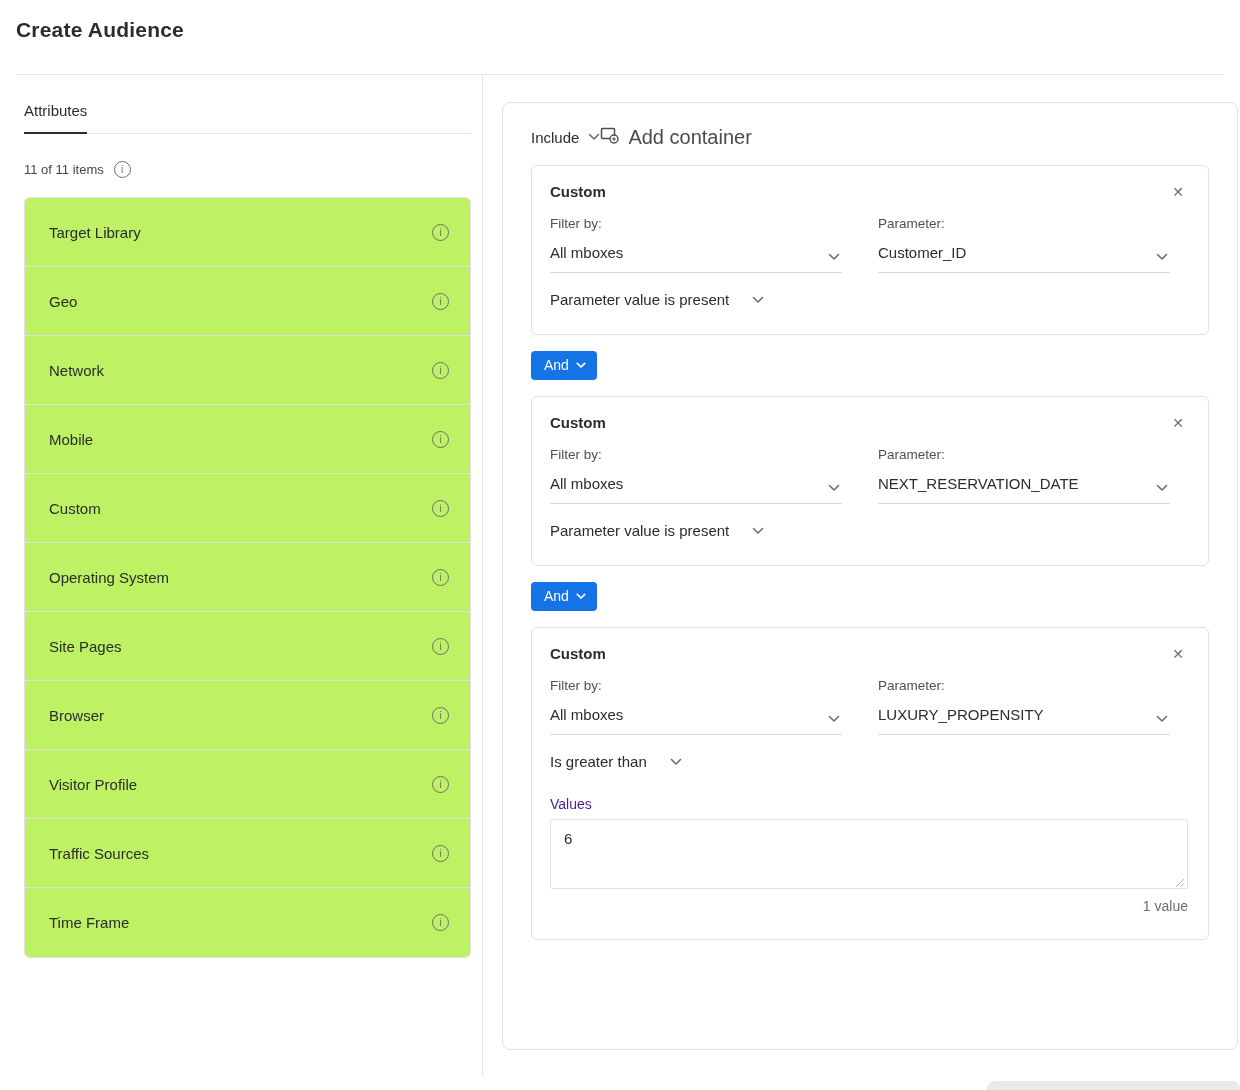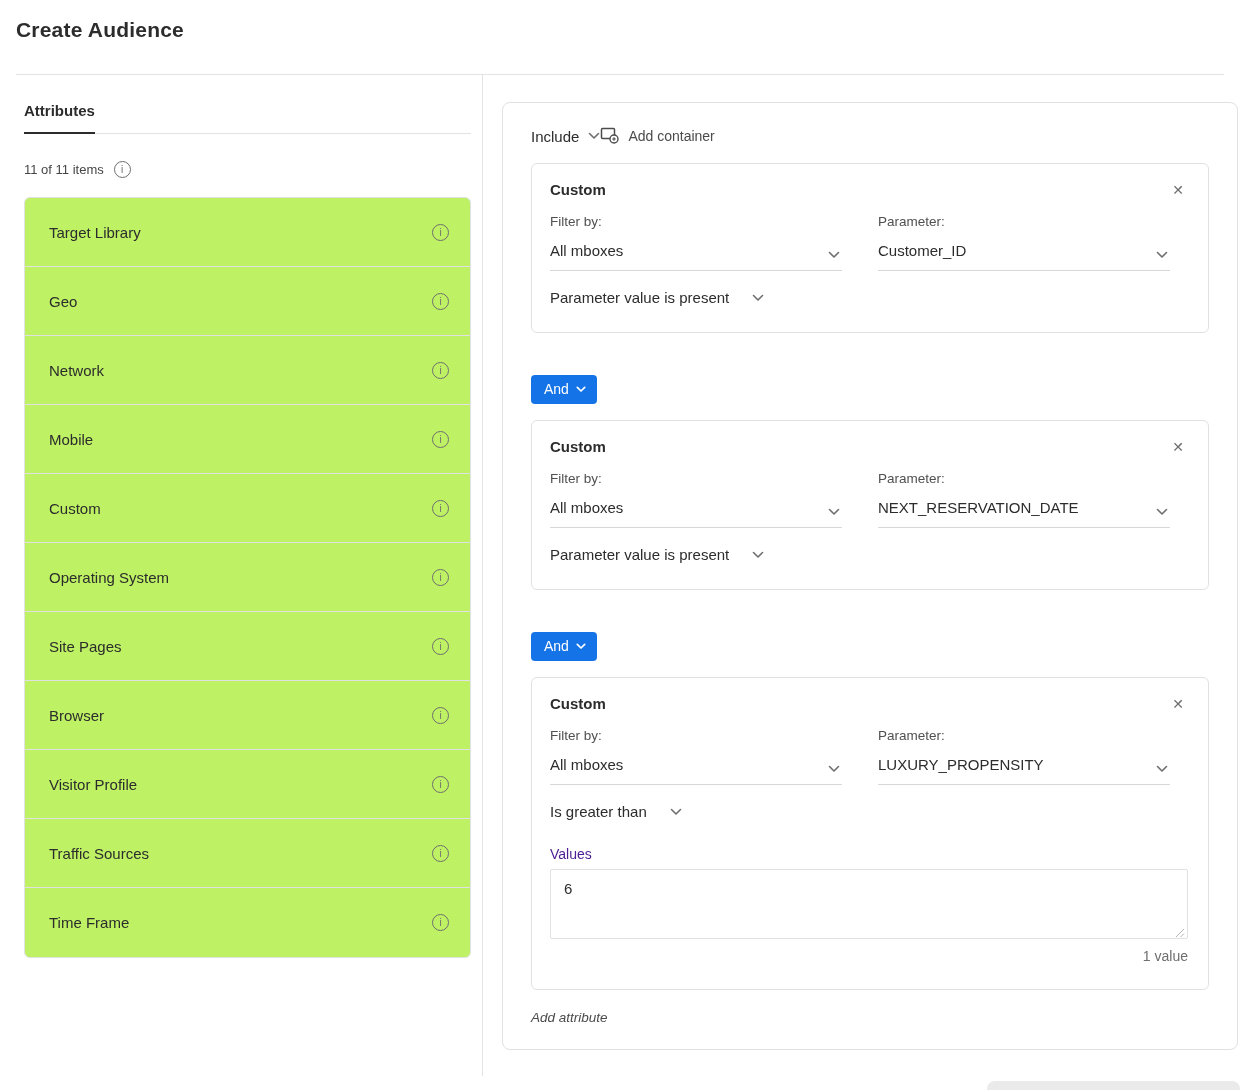--- a/index.html
+++ b/index.html
@@ -14,21 +14,21 @@
   .header { padding:18px 16px 0 16px; }
   .page-title { font-size:21px; font-weight:700; color:#2c2c2c; letter-spacing:.2px; }
   .header-divider { border-bottom:1px solid #e3e3e3; margin-top:32px; }
 
   
   .main { display:flex; align-items:stretch; height:1001px; }
   .left-panel { width:483px; min-width:483px; border-right:1px solid #e3e3e3; padding:27px 11px 0 24px; }
   .right-panel { flex:1; padding:27px 2px 0 19px; }
 
   
-  .tabs-row { border-bottom:1px solid #e3e3e3;font-weight:bold; }
+  .tabs-row { border-bottom:1px solid #e3e3e3; }
   .tab { display:inline-block; font-size:15px; color:#2c2c2c; padding-bottom:13px;
          border-bottom:2px solid #2c2c2c; margin-bottom:-1px; cursor:pointer; }
 
   .count-row { margin-top:27px; display:flex; align-items:center; gap:10px;
                font-size:13px; color:#464646; }
 
   .info-icon { width:17px; height:17px; min-width:17px; border:1px solid #6e6e6e; border-radius:50%;
                display:inline-flex; align-items:center; justify-content:center;
                font-size:10px; color:#6e6e6e; cursor:pointer; }
 
@@ -37,37 +37,37 @@
                padding:0 21px 0 24px; border-bottom:1px solid #e1e1e1; font-size:15px; color:#2c2c2c; cursor:pointer; }
   .attr-item:last-child { border-bottom:none; }
 
   
   .builder-card { border:1px solid #e1e1e1; border-radius:8px; padding:22px 28px 16px 28px; min-height:948px; }
 
   .include-row { display:flex; align-items:center; margin-bottom:16px; }
   .dropdown-inline { display:inline-flex; align-items:center; gap:9px; font-size:15px; color:#2c2c2c; cursor:pointer; }
   .chev { display:inline-flex; }
 
-  .add-container-btn { display:inline-flex; align-items:center; gap:9px; font-size:14px; color:#4b4b4b; cursor:pointer; }
+  .add-container-btn { display:inline-flex; align-items:center; gap:9px; font-size:20px; color:#4b4b4b; cursor:pointer; }
 
   .cond-card { border:1px solid #e1e1e1; border-radius:6px; padding:17px 20px 25px 18px; background:#fff; }
   .cond-head { display:flex; justify-content:space-between; align-items:flex-start; }
   .cond-title { font-size:15px; font-weight:700; color:#2c2c2c; }
   .close-btn { color:#6e6e6e; font-size:14px; line-height:1; padding:2px 4px; cursor:pointer; }
 
   .field-grid { display:grid; grid-template-columns:292px 292px; column-gap:36px; margin-top:15px; }
   .field-label { font-size:13.5px; color:#505050; }
   .select-ctl { margin-top:9px; display:flex; justify-content:space-between; align-items:flex-end;
                 border-bottom:1px solid #d8d8d8; padding:4px 2px 11px 0; font-size:15px; color:#2c2c2c; cursor:pointer; }
 
   .cond-row { margin-top:18px; display:inline-flex; align-items:center; gap:23px; font-size:15px; color:#2c2c2c; cursor:pointer; }
 
   .and-row { margin:16px 0; }
   .and-btn { display:inline-flex; align-items:center; gap:7px; background:#1473e6; color:#fff;
-             font-size:14px; padding:6px 11px 7px 13px; border-radius:4px; cursor:pointer;margin-top:26px; }
+             font-size:14px; padding:6px 11px 7px 13px; border-radius:4px; cursor:pointer; }
 
   .values-block { margin-top:25px; }
   .values-label { font-size:14px; color:#4c1d95; }
   .textarea-wrap { position:relative; margin-top:7px; }
   .values-input { width:100%; height:70px; border:1px solid #e1e1e1; border-radius:2px;
                   padding:10px 13px; font-size:15px; color:#2c2c2c; resize:none;
                   font-family:"Liberation Sans", sans-serif; outline:none; display:block; }
   .resize-handle { position:absolute; right:3px; bottom:5px; width:10px; height:10px; }
   .value-count { text-align:right; font-size:14px; color:#6e6e6e; margin-top:9px; }
 
@@ -313,19 +313,18 @@
             <span class="resize-handle">
               <svg width="10" height="10" viewBox="0 0 10 10">
                   <path d="M9 1 L1 9 M9 5.5 L5.5 9" stroke="#b3b3b3" stroke-width="1"></path>
                 </svg>
             </span>
           </div>
           <div class="value-count">1 value</div>
         </div>
       </div>
 
-      <div class="add-attribute">Add attribute</div>
 
     </div>
   </div>
 </div>
 
 <div class="cutoff-btn"></div>
 
 </body></html>

